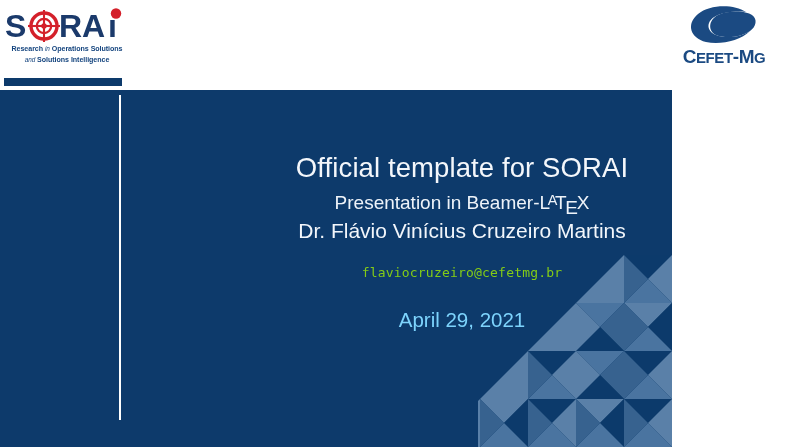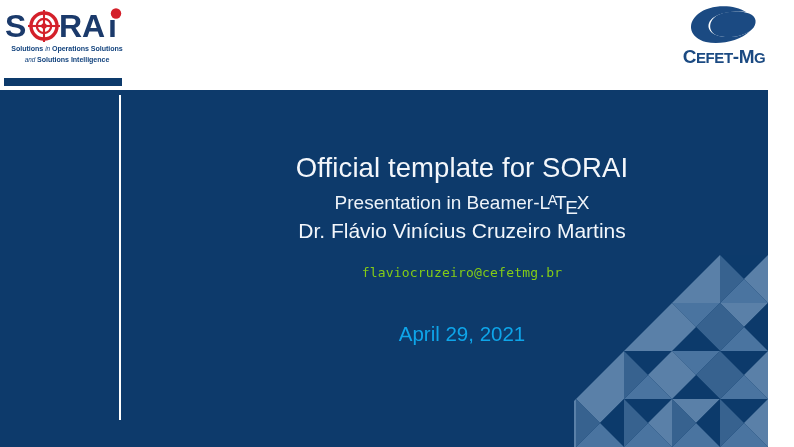--- a/index.html
+++ b/index.html
@@ -80,21 +80,21 @@
     font-weight: bold;
     letter-spacing: -0.4px;
     font-family: "Liberation Sans", sans-serif;
   }
   .cefet-word .sm { font-size: 15px; }
 
   
   .body-panel {
     position: absolute;
     left: 0; top: 90px;
-    width: 768px; height: 357px;
+    width: 672px; height: 357px;
     background: #0d3a6b;
     overflow: hidden;
     text-decoration: underline;
   }
   .mosaic {
     position: absolute;
     right: 0; bottom: 0;
     width: 194px; height: 200px;
   }
   .divider-line {
@@ -150,23 +150,23 @@
   }
   .slide-email {
     margin-top: 22px;
     font-family: "DejaVu Sans Mono", "Liberation Mono", monospace;
     font-size: 13px;
     letter-spacing: 0.2px;
     color: #84cc16;
     white-space: nowrap;
   }
   .slide-date {
-    margin-top: 42px;
+    margin-top: 28px;
     font-size: 20.5px;
-    color: #0ea5e9;
+    color: #7dd3fc;
     white-space: nowrap;
   }
 </style>
 </head>
 <body>
 
 <div id="slide">
 
   <div class="header-band">
 
@@ -178,21 +178,21 @@
           <circle cx="40" cy="20" r="7.2" fill="none" stroke="#d4202a" stroke-width="2.2"></circle>
           <circle cx="40" cy="20" r="2.7" fill="#d4202a"></circle>
           <line x1="24" y1="20" x2="56" y2="20" stroke="#d4202a" stroke-width="2.1"></line>
           <line x1="40" y1="4" x2="40" y2="36" stroke="#d4202a" stroke-width="2.1"></line>
         </g>
         <text x="55" y="31" font-family="Liberation Sans, sans-serif" font-size="32" font-weight="bold" fill="#1b3a6b">RA</text>
         <text x="104" y="31" font-family="Liberation Sans, sans-serif" font-size="32" font-weight="bold" fill="#1b3a6b">ı</text>
         <circle cx="112" cy="7.5" r="5.2" fill="#d4202a"></circle>
       </svg>
       <div class="sorai-tagline">
-        <div><span>Solutions</span>
+        <div><span>Research</span>
           <i>in</i>
           <span>Operations Solutions</span></div>
         <div><i>and</i>
           <span>Solutions Intelligence</span></div>
       </div>
       <div class="sorai-underline"></div>
     </div>
 
     <div class="cefet-logo">
       <svg class="cefet-mark" viewBox="0 0 80 44">

